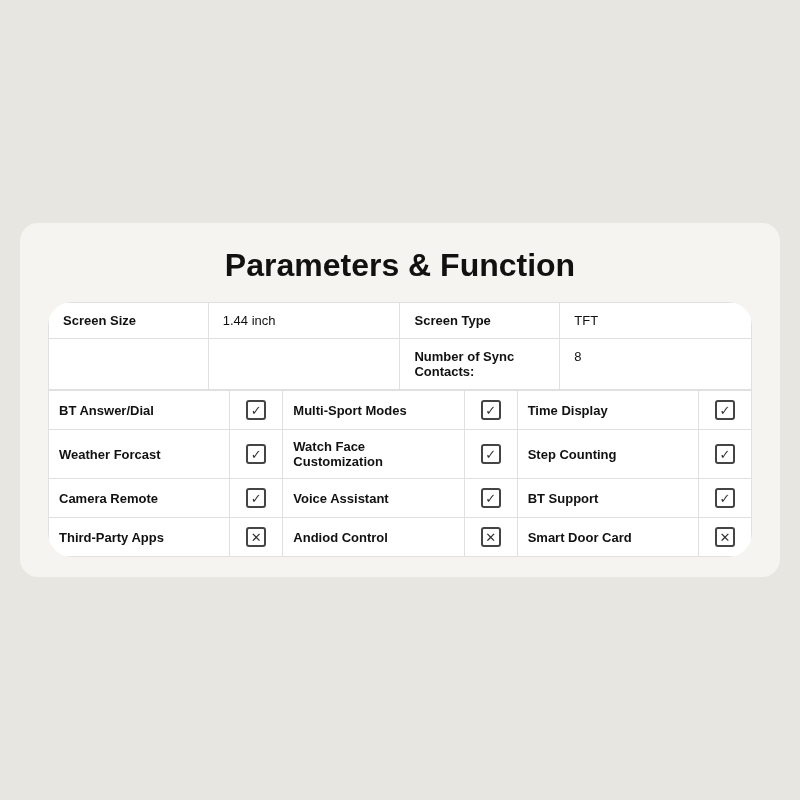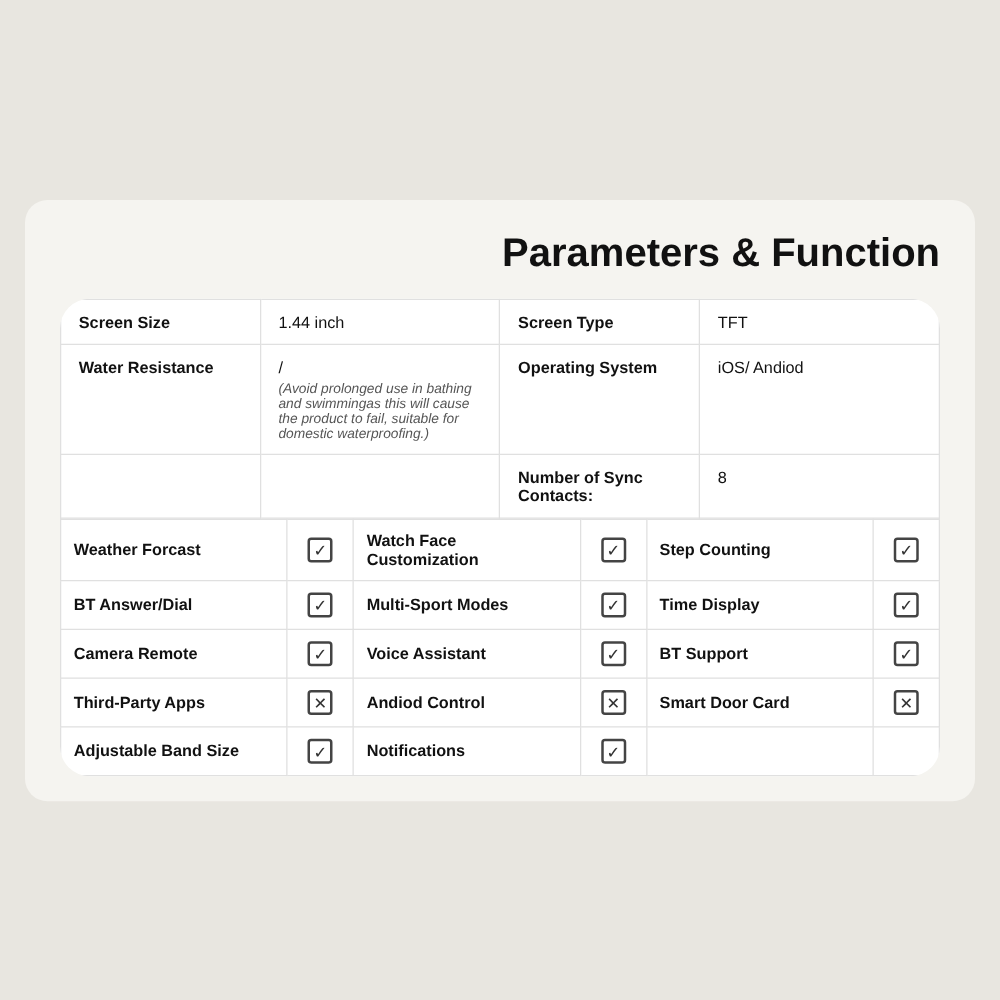--- a/index.html
+++ b/index.html
@@ -13,21 +13,21 @@
       height: 800px;
       overflow: hidden;
     }
     .page {
       width: 760px;
       background: #f5f4f0;
       border-radius: 18px;
       padding: 24px 28px 20px;
     }
     .title {
-      text-align: right;
+      text-align: center;
       font-size: 32px;
       font-weight: 900;
       margin-bottom: 18px;
       color: #111;
     }
     .card {
       background: #fff;
       border-radius: 24px;
       overflow: hidden;
     }
@@ -106,55 +106,46 @@
 
     <table class="params-table">
       <tbody>
           <tr>
         <td class="label">Screen Size</td>
         <td class="value">1.44 inch</td>
         <td class="label">Screen Type</td>
         <td class="value">TFT</td>
       </tr>
       <tr>
-        <td class="label">Water Resistance</td>
-        <td class="value">
-          /
-          <div class="note-text">(Avoid prolonged use in bathing and swimmingas this will cause the product to fail, suitable for domestic waterproofing.)</div>
-        </td>
-        <td class="label">Operating System</td>
-        <td class="value">iOS/ Andiod</td>
-      </tr>
-      <tr>
         <td class="label"></td>
         <td class="value"></td>
         <td class="label">Number of Sync Contacts:</td>
         <td class="value">8</td>
       </tr>
     </tbody>
       </table>
 
     <table class="features-table">
 
       <tbody>
           <tr>
+        <td class="feat-label">BT Answer/Dial</td>
+        <td class="feat-check"><span class="check-yes">✓</span></td>
+        <td class="feat-label">Multi-Sport Modes</td>
+        <td class="feat-check"><span class="check-yes">✓</span></td>
+        <td class="feat-label">Time Display</td>
+        <td class="feat-check"><span class="check-yes">✓</span></td>
+      </tr>
+
+      <tr>
         <td class="feat-label">Weather Forcast</td>
         <td class="feat-check"><span class="check-yes">✓</span></td>
         <td class="feat-label">Watch Face Customization</td>
         <td class="feat-check"><span class="check-yes">✓</span></td>
         <td class="feat-label">Step Counting</td>
-        <td class="feat-check"><span class="check-yes">✓</span></td>
-      </tr>
-
-      <tr>
-        <td class="feat-label">BT Answer/Dial</td>
-        <td class="feat-check"><span class="check-yes">✓</span></td>
-        <td class="feat-label">Multi-Sport Modes</td>
-        <td class="feat-check"><span class="check-yes">✓</span></td>
-        <td class="feat-label">Time Display</td>
         <td class="feat-check"><span class="check-yes">✓</span></td>
       </tr>
 
       <tr>
         <td class="feat-label">Camera Remote</td>
         <td class="feat-check"><span class="check-yes">✓</span></td>
         <td class="feat-label">Voice Assistant</td>
         <td class="feat-check"><span class="check-yes">✓</span></td>
         <td class="feat-label">BT Support</td>
         <td class="feat-check"><span class="check-yes">✓</span></td>
@@ -164,25 +155,17 @@
       <tr>
         <td class="feat-label">Third-Party Apps</td>
         <td class="feat-check"><span class="check-no">✕</span></td>
         <td class="feat-label">Andiod Control</td>
         <td class="feat-check"><span class="check-no">✕</span></td>
         <td class="feat-label">Smart Door Card</td>
         <td class="feat-check"><span class="check-no">✕</span></td>
       </tr>
 
 
-      <tr>
-        <td class="feat-label">Adjustable Band Size</td>
-        <td class="feat-check"><span class="check-yes">✓</span></td>
-        <td class="feat-label">Notifications</td>
-        <td class="feat-check"><span class="check-yes">✓</span></td>
-        <td class="feat-label"></td>
-        <td class="feat-check"></td>
-      </tr>
 
     </tbody>
       </table>
   </div>
 </div>
 
 </body></html>

